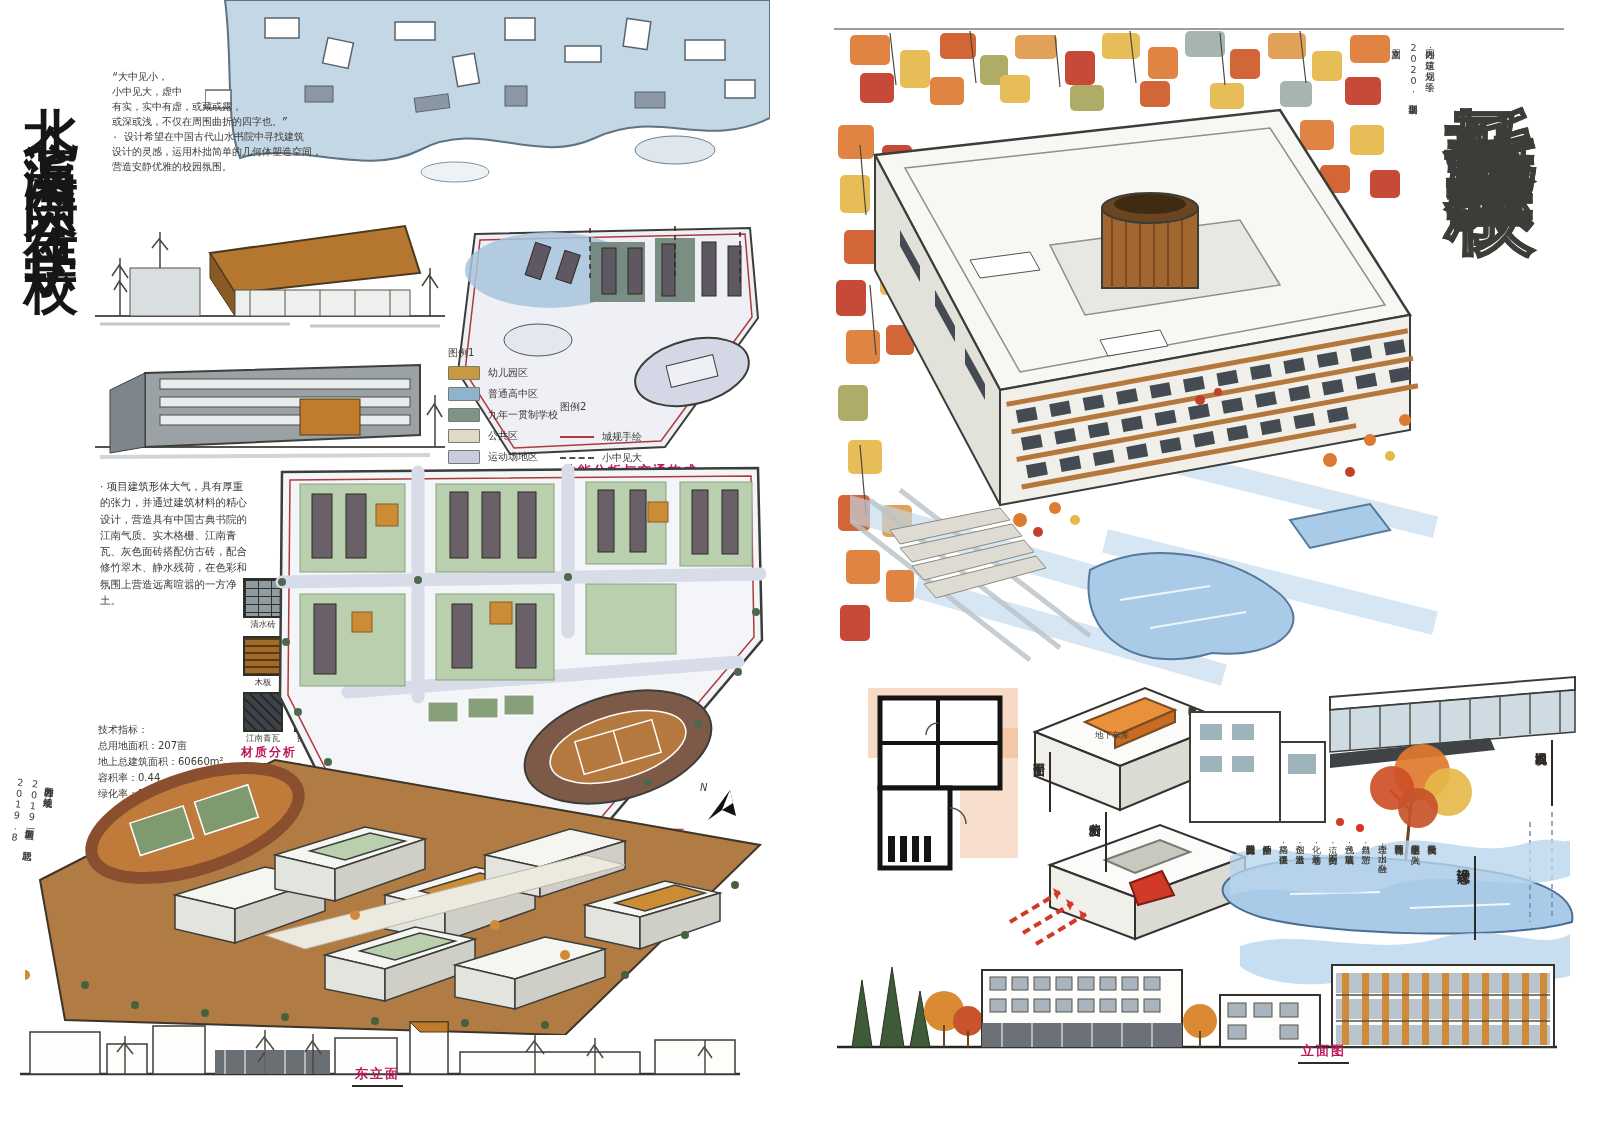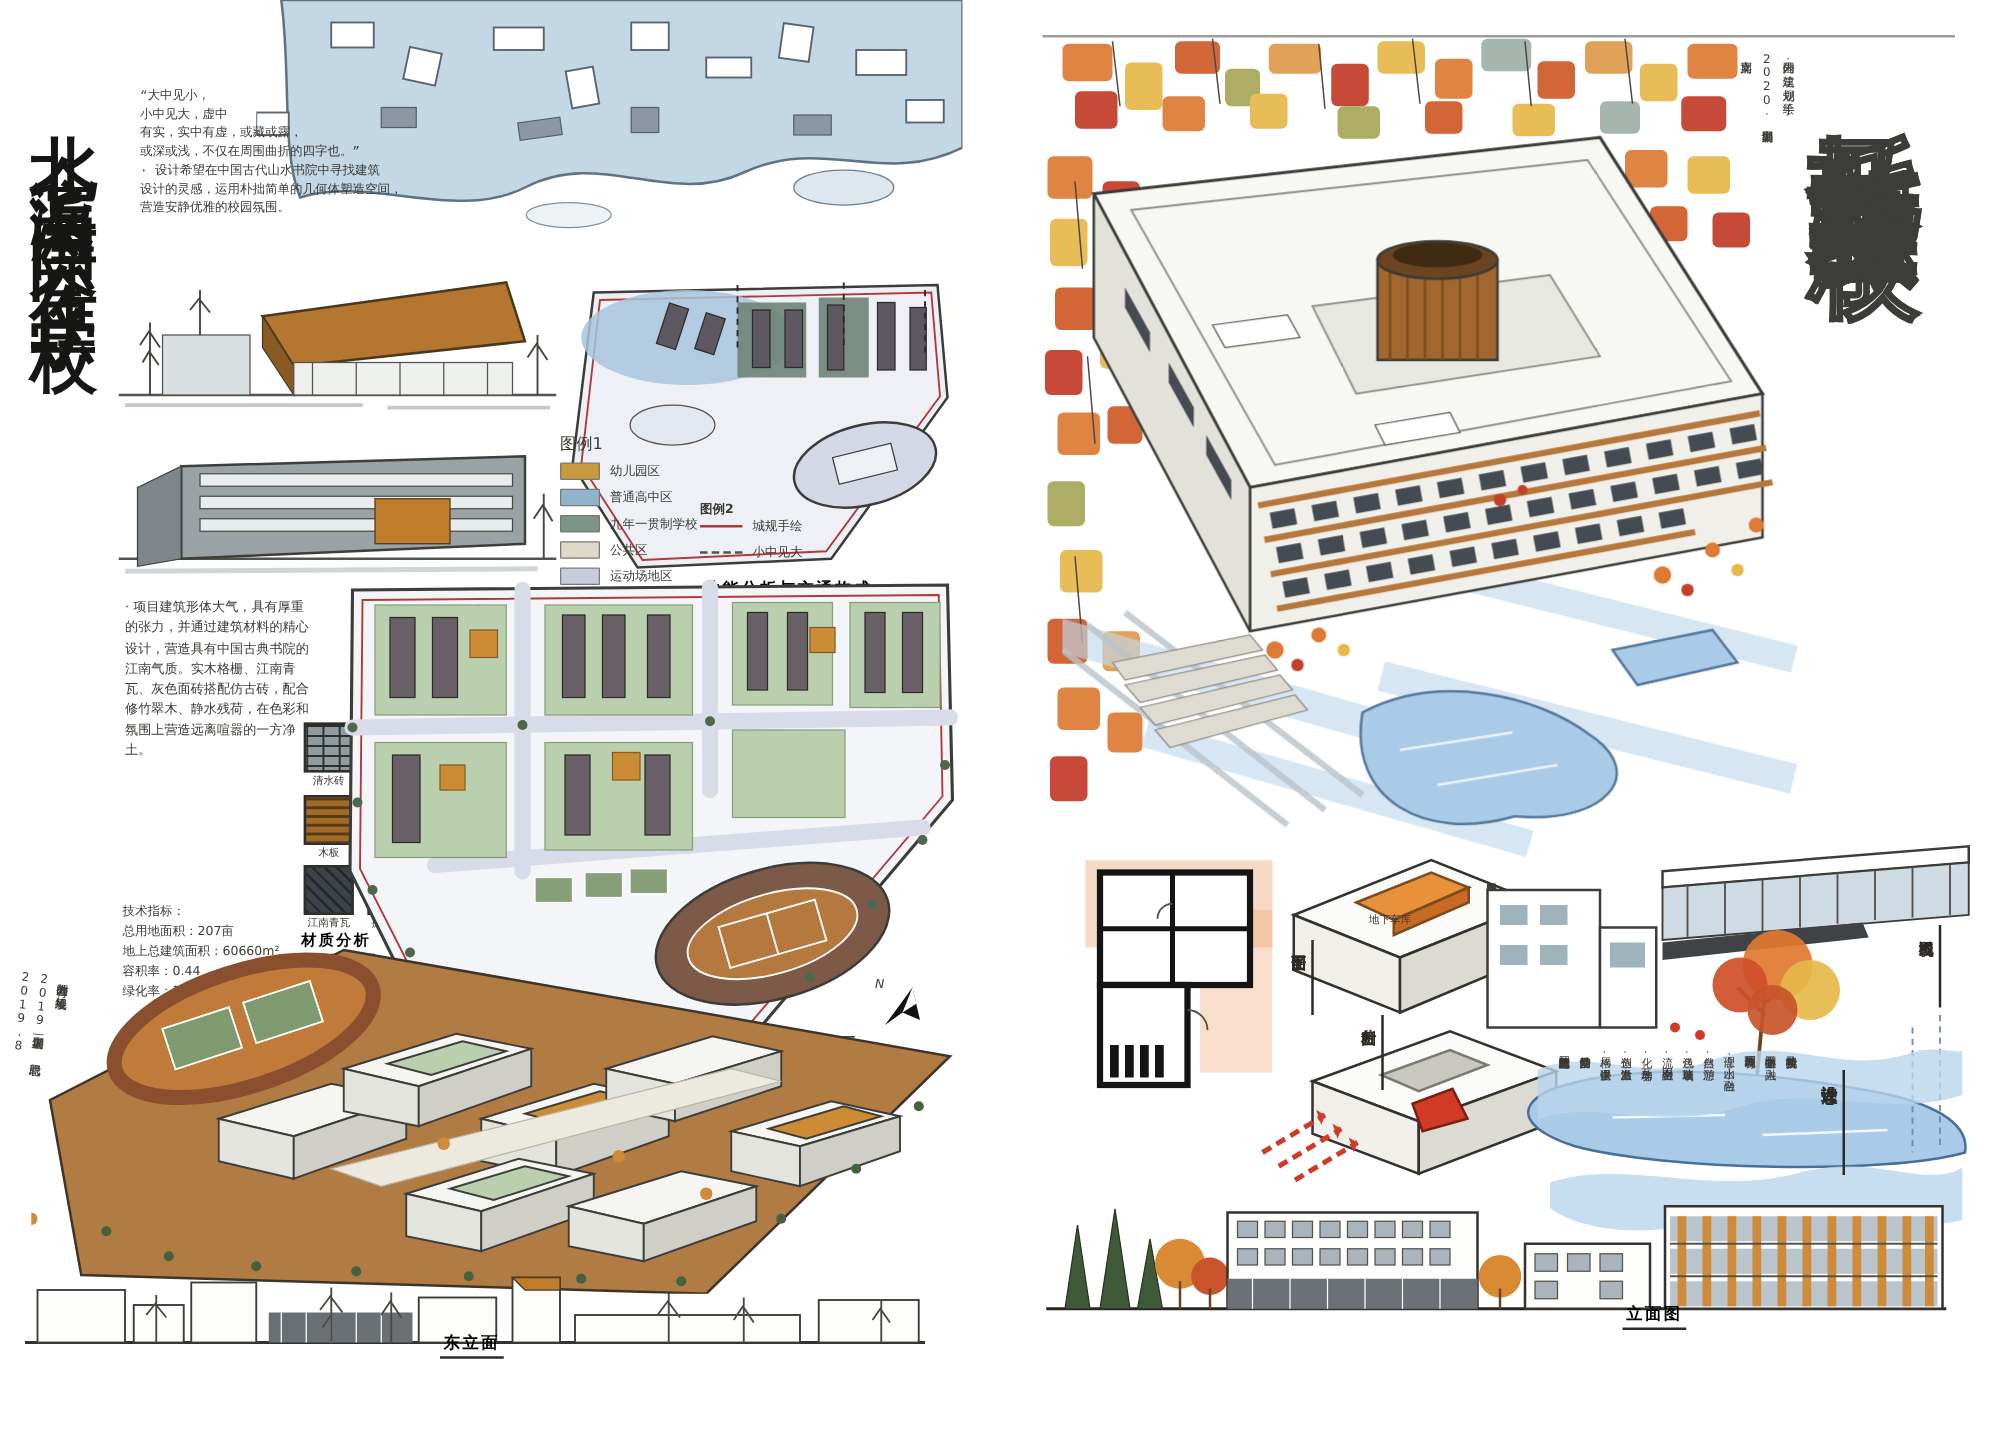--- a/index.html
+++ b/index.html
@@ -2,21 +2,21 @@
 <html><head>
 <meta charset="utf-8">
 <style>
   html,body{margin:0;padding:0;background:#ffffff;}
   body{width:1600px;height:1143px;position:relative;overflow:hidden;
        font-family:"Liberation Sans",sans-serif;color:#2b2b28;}
   .abs{position:absolute;}
   .vtext{writing-mode:vertical-rl;text-orientation:upright;}
   .pre{white-space:pre-line;}
   .hand{font-family:"DejaVu Sans",sans-serif;color:#3a3a35;}
-  .caption{font-weight:bold;color:#000000;border-bottom:2px solid #2e2b26;padding:0 3px 2px 3px;font-size:13px;letter-spacing:2px;}
+  .caption{font-weight:bold;color:#be185d;border-bottom:2px solid #2e2b26;padding:0 3px 2px 3px;font-size:13px;letter-spacing:2px;}
   .vcaption{font-weight:bold;color:#2e2b26;border-right:2px solid #2e2b26;padding:2px 2px 2px 0;font-size:12px;letter-spacing:1px;}
   .big-title{font-family:"Liberation Serif",serif;font-weight:900;font-size:54px;
              letter-spacing:17px;color:#161614;line-height:1;}
   .hollow-title{font-family:"Liberation Serif",serif;font-weight:700;font-size:88px;
                 letter-spacing:10px;color:#ffffff;line-height:1;
                 -webkit-text-stroke:2.5px #3c3c38;
                 text-shadow:-1px -1px 0 #3c3c38,1px -1px 0 #3c3c38,-1px 1px 0 #3c3c38,1px 1px 0 #3c3c38;}
   .legend-row{display:flex;align-items:center;gap:8px;margin-bottom:7px;}
   .legend-swatch{width:30px;height:12px;border:1px solid #7a7a72;border-radius:1px;}
   .legend-label{font-size:10px;color:#3a3a35;}
@@ -130,21 +130,21 @@
     <rect x="228" y="138" width="48" height="22" fill="#eef0f6" stroke="#3c3c38" transform="rotate(-14 252 149)"></rect>
     <ellipse cx="98" cy="118" rx="34" ry="16" fill="#e3e7f0" stroke="#55534e"></ellipse>
     <g stroke="#2e2b26" stroke-width="1.5" stroke-dasharray="5 4">
       <line x1="150" y1="6" x2="150" y2="60"></line>
         <line x1="235" y1="4" x2="235" y2="58"></line>
         <line x1="300" y1="10" x2="300" y2="60"></line>
     </g>
   </svg>
 
   <div class="abs" style="left:448px;top:346px;width:120px;">
-    <div class="hand" style="font-size:13px;margin-bottom:6px;">图例1</div>
+    <div class="hand" style="font-size:10px;margin-bottom:6px;">图例1</div>
     <div class="legend-row">
         <span class="legend-swatch" style="background: rgb(200, 154, 63);"></span>
         <span class="legend-label">幼儿园区</span>
       </div>
     <div class="legend-row">
         <span class="legend-swatch" style="background: rgb(143, 179, 205);"></span>
         <span class="legend-label">普通高中区</span>
       </div>
     <div class="legend-row">
         <span class="legend-swatch" style="background: rgb(125, 148, 136);"></span>
@@ -154,21 +154,21 @@
         <span class="legend-swatch" style="background: rgb(222, 217, 201);"></span>
         <span class="legend-label">公共区</span>
       </div>
     <div class="legend-row">
         <span class="legend-swatch" style="background: rgb(199, 205, 222);"></span>
         <span class="legend-label">运动场地区</span>
       </div>
   </div>
 
   <div class="abs" style="left:560px;top:400px;width:130px;">
-    <div class="hand" style="font-size:10px;margin-bottom:0;font-weight:bold;">图例2</div>
+    <div class="hand" style="font-size:10px;margin-bottom:16px;">图例2</div>
     <div class="legend-row">
         <span style="width:34px;border-top:2px solid #b03a3a;"></span>
         <span class="legend-label">城规手绘</span>
       </div>
     <div class="legend-row">
         <span style="width:34px;border-top:2px dashed #55534e;"></span>
         <span class="legend-label">小中见大</span>
       </div>
   </div>
 

